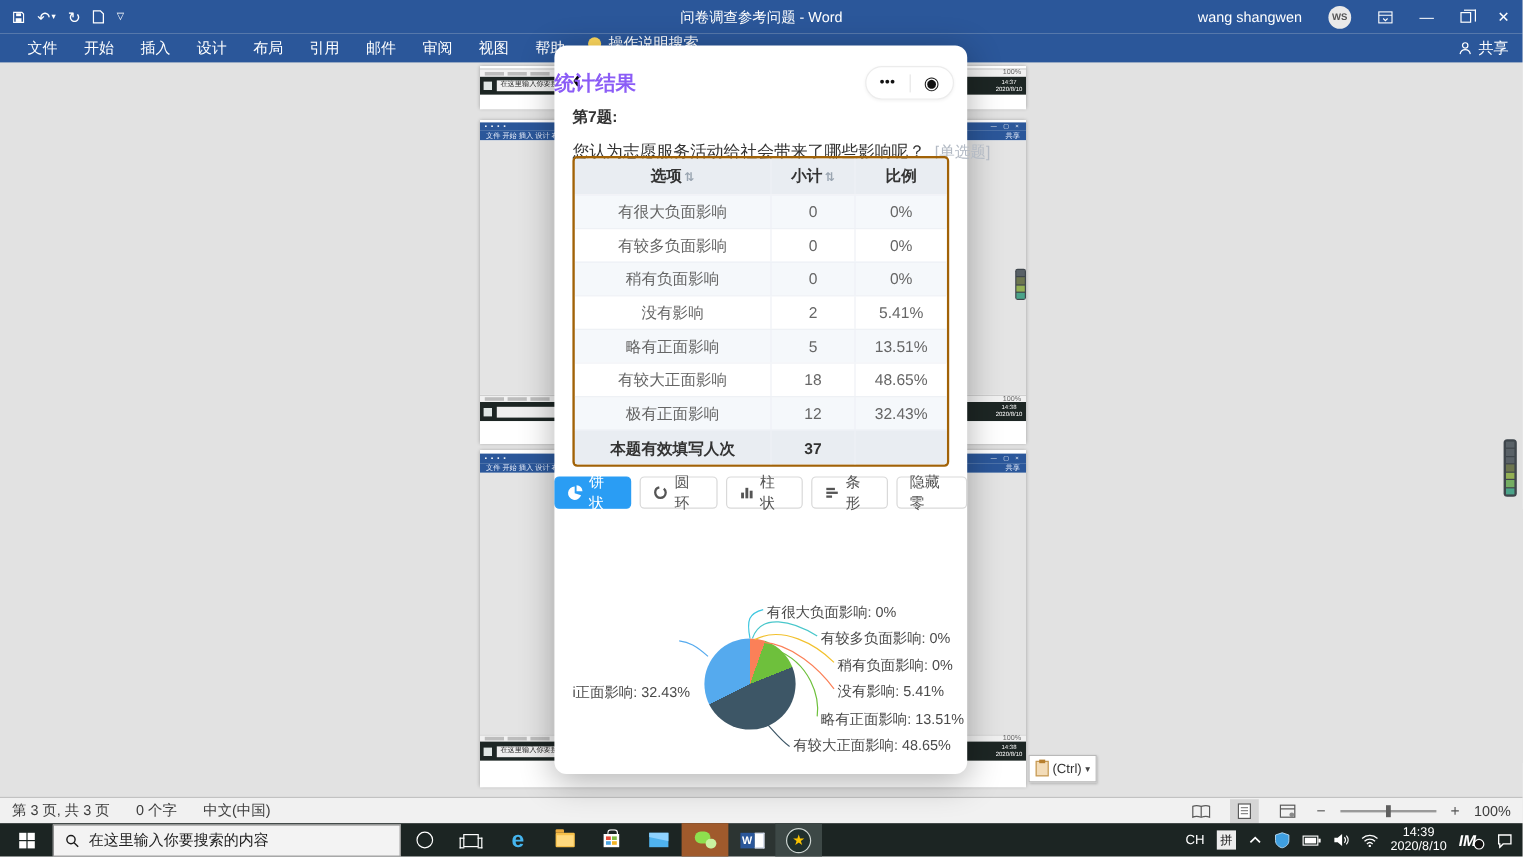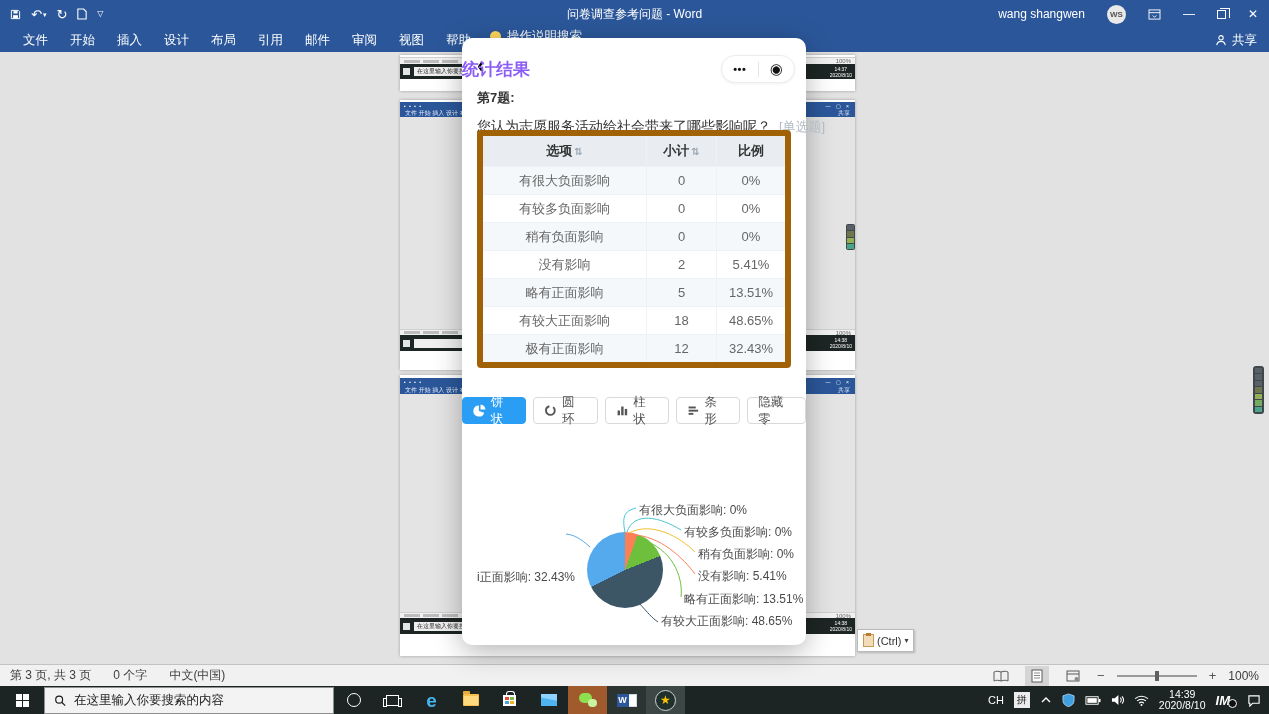--- a/index.html
+++ b/index.html
@@ -114,21 +114,21 @@
   .card-title{position:absolute;left:0;right:0;top:20px;text-align:left;font-size:17px;font-weight:bold;color:#8b5cf6;}
   .capsule{position:absolute;right:11px;top:17px;width:74px;height:28px;border:1px solid #ececec;border-radius:15px;display:flex;align-items:center;background:#fff;box-shadow:0 1px 3px rgba(0,0,0,.06);}
   .capsule .half{flex:1;display:flex;align-items:center;justify-content:center;color:#111;}
   .cap-div{width:1px;height:15px;background:#e6e6e6;}
   .more-dots{font-size:11px;letter-spacing:.5px;font-weight:bold;}
   .target-ic{font-size:15px;}
   .q-no{position:absolute;left:15px;top:51px;font-size:13px;font-weight:bold;color:#333;}
   .q-line{position:absolute;left:15px;top:80px;font-size:14px;color:#333;white-space:nowrap;}
   .q-tag{color:#b3bac4;margin-left:8px;font-size:13px;}
 
-  .tbl{position:absolute;left:15px;top:92px;width:314px;border:6px solid #a16207;border-radius:4px;overflow:hidden;font-size:13px;color:#666;}
+  .tbl{position:absolute;left:15px;top:92px;width:314px;border:2px solid #a16207;border-radius:4px;overflow:hidden;font-size:13px;color:#666;}
   .tr{display:flex;height:28px;line-height:28px;border-top:1px solid #eef1f5;background:#fff;}
   .tr.alt{background:#f5f8fb;}
   .tr.thead{height:30px;line-height:30px;background:#e9edf2;font-weight:bold;color:#333;border-top:none;}
   .tr.tfoot{height:29px;line-height:29px;background:#e9edf2;font-weight:bold;color:#333;}
   .c1{width:163px;text-align:center;}
   .c2{width:70px;text-align:center;border-left:1px solid #eef1f5;}
   .c3{flex:1;text-align:center;border-left:1px solid #eef1f5;}
   .sort{font-size:10px;color:#9aa5b1;margin-left:2px;}
 
   .btn-row{position:absolute;top:359px;left:0;right:0;display:flex;justify-content:center;gap:7px;}
@@ -479,20 +479,25 @@
       <div class="tr">
           <span class="c1">有较大正面影响</span>
           <span class="c2">18</span>
           <span class="c3">48.65%</span>
         </div>
       <div class="tr alt">
           <span class="c1">极有正面影响</span>
           <span class="c2">12</span>
           <span class="c3">32.43%</span>
         </div>
+      <div class="tr tfoot">
+          <span class="c1">本题有效填写人次</span>
+          <span class="c2">37</span>
+          <span class="c3"></span>
+        </div>
     </div>
 
     <div class="btn-row">
       <span class="cbtn active">
         <svg width="13" height="13" viewBox="0 0 16 16">
             <path d="M7.4 8.6V1.6a7 7 0 1 0 6.7 9.2z" fill="currentColor"></path>
             <path d="M9.4 6.6h6.2a7 7 0 0 0-6.2-6.2z" fill="currentColor"></path>
           </svg>
         <span>饼状</span>
       </span>

